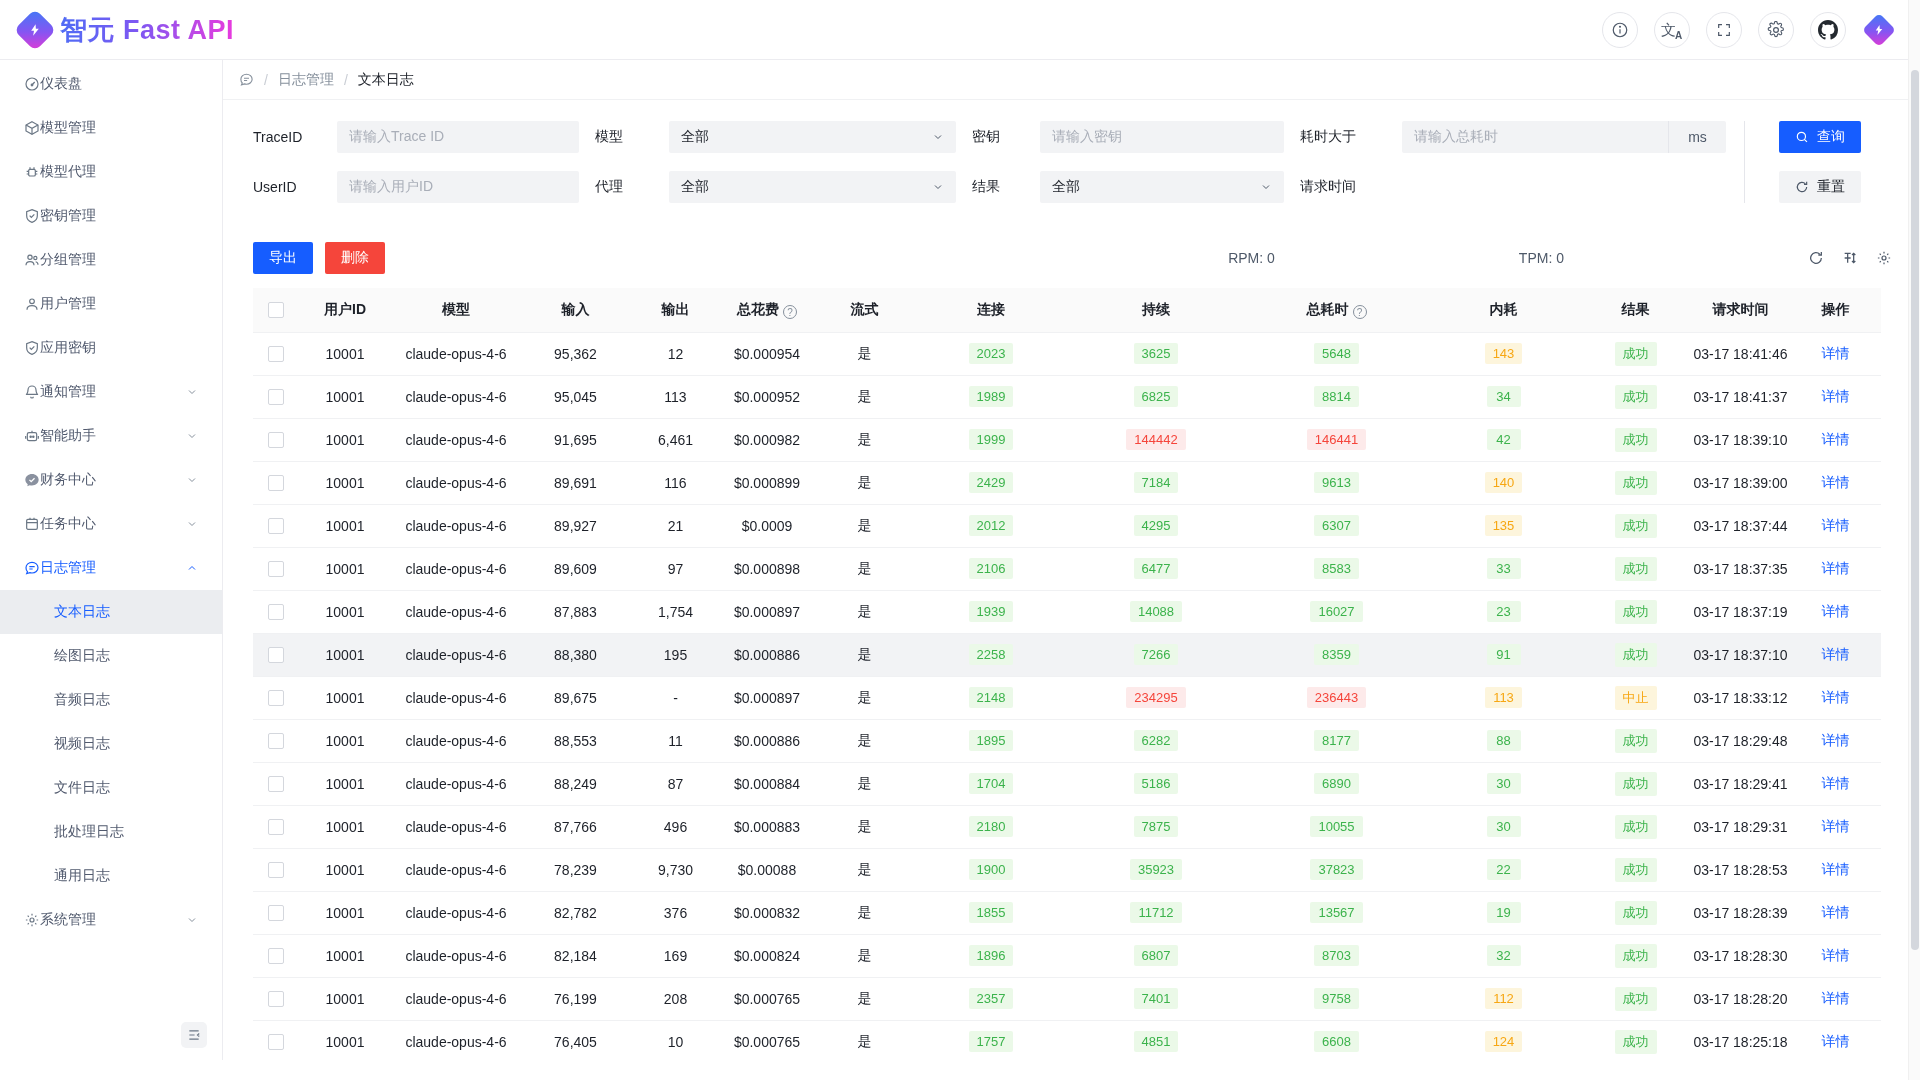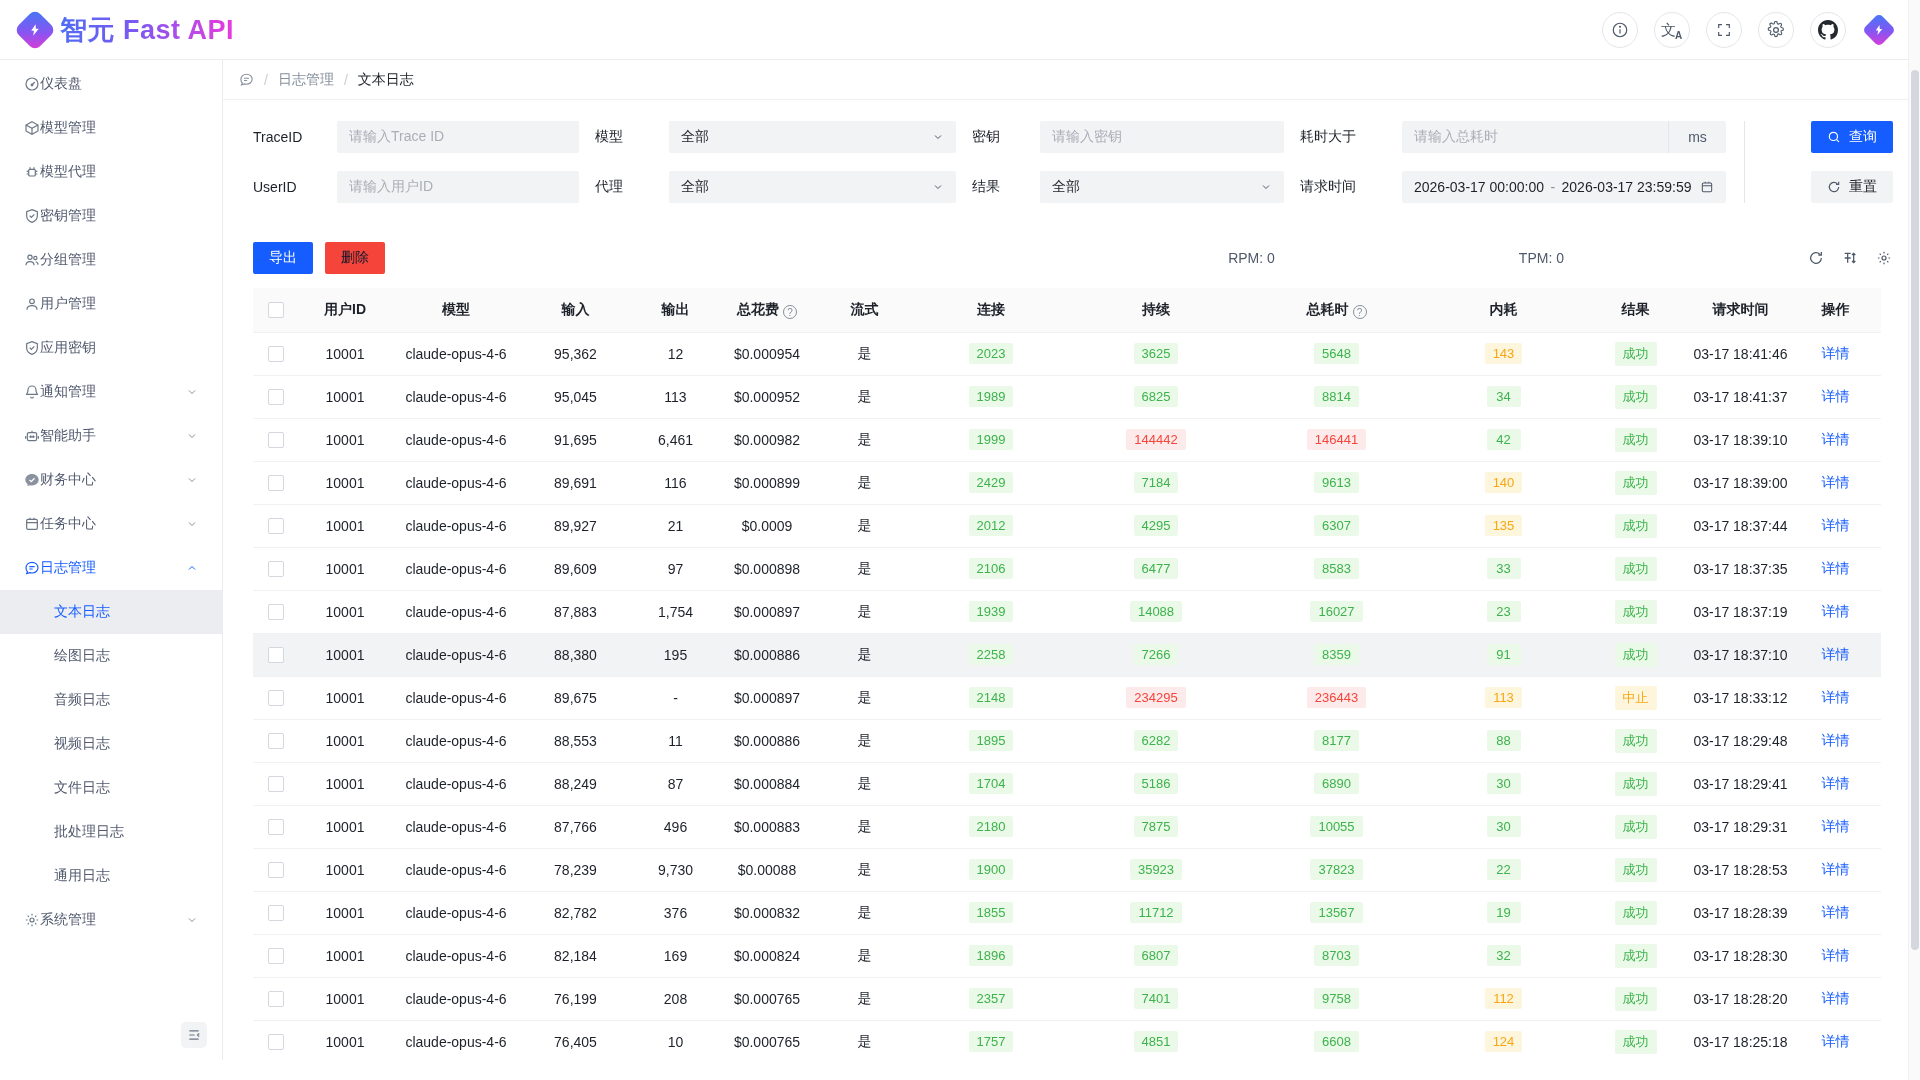--- a/index.html
+++ b/index.html
@@ -66,27 +66,27 @@
   .f-input .ph { color:#a9aeb8; }
   .f-select { cursor:pointer; justify-content:space-between; }
   .f-select .sel-caret { color:#4e5969; display:flex; }
   .f-suffix-wrap { display:flex; height:32px; }
   .f-suffix-wrap .f-input { flex:1; border-radius:2px 0 0 2px; }
   .f-suffix { width:58px; background:#f2f3f5; border-left:1px solid #e5e6eb; border-radius:0 2px 2px 0;
     display:flex; align-items:center; justify-content:center; color:#4e5969; font-size:14px; }
   .f-range { justify-content:space-between; cursor:pointer; }
   .f-range .rng-sep { color:#86909c; padding:0 6px; }
   .f-range .cal-icon { color:#4e5969; display:flex; margin-left:8px; }
-  .filter-actions { width:150px; flex:0 0 150px; margin-left:18px; padding-left:66px;
+  .filter-actions { width:150px; flex:0 0 150px; margin-left:18px; padding-left:34px;
     border-left:1px solid #e5e6eb; display:flex; flex-direction:column; gap:18px; align-items:flex-start; }
   .btn { height:32px; border:none; border-radius:2px; font-size:14px; display:flex; align-items:center;
     gap:8px; padding:0 16px; cursor:pointer; font-family:inherit; }
   .btn-primary { background:#165dff; color:#fff; }
   .btn-plain { background:#f2f3f5; color:#1d2129; }
-  .btn-danger { background:#f5453b; color:#0f172a; }
+  .btn-danger { background:#f5453b; color:#ffffff; }
 
   
   .table-toolbar { margin-top:39px; display:flex; align-items:center; height:32px; }
   .table-toolbar .btn + .btn { margin-left:12px; }
   .rate-info { margin-left:auto; display:flex; align-items:center; color:#4e5969; font-size:14px;gap:39px; }
   .rate-item { margin-right:205px; }
   .rate-item:last-of-type { margin-right:215px; }
   .tb-icons { display:flex; align-items:center; gap:18px; color:#4e5969; }
   .tb-icons .tb-icon { cursor:pointer; display:flex; align-items:center; }
 
@@ -434,31 +434,20 @@
             <div class="f-select">
               <span>全部</span>
               <span class="sel-caret">
                   <svg width="12" height="12" viewBox="0 0 24 24" fill="none" stroke="currentColor" stroke-width="2">
                     <path d="m6 9 6 6 6-6"></path>
                   </svg>
                 </span>
             </div>
 
             <span class="f-label">请求时间</span>
-            <div class="f-range">
-              <span>2026-03-17 00:00:00</span>
-              <span class="rng-sep">-</span>
-              <span>2026-03-17 23:59:59</span>
-              <span class="cal-icon">
-                  <svg width="14" height="14" viewBox="0 0 24 24" fill="none" stroke="currentColor" stroke-width="1.8">
-                    <rect x="4" y="5" width="16" height="15" rx="2"></rect>
-                    <path d="M4 10h16M9 5V2.8M15 5V2.8"></path>
-                  </svg>
-                </span>
-            </div>
           </div>
 
           <div class="filter-actions">
             <button class="btn btn-primary">
               <svg width="14" height="14" viewBox="0 0 24 24" fill="none" stroke="#fff" stroke-width="2">
                   <circle cx="11" cy="11" r="7"></circle>
                   <path d="m20.5 20.5-4.5-4.5"></path>
                 </svg>
               <span>查询</span>
             </button>

